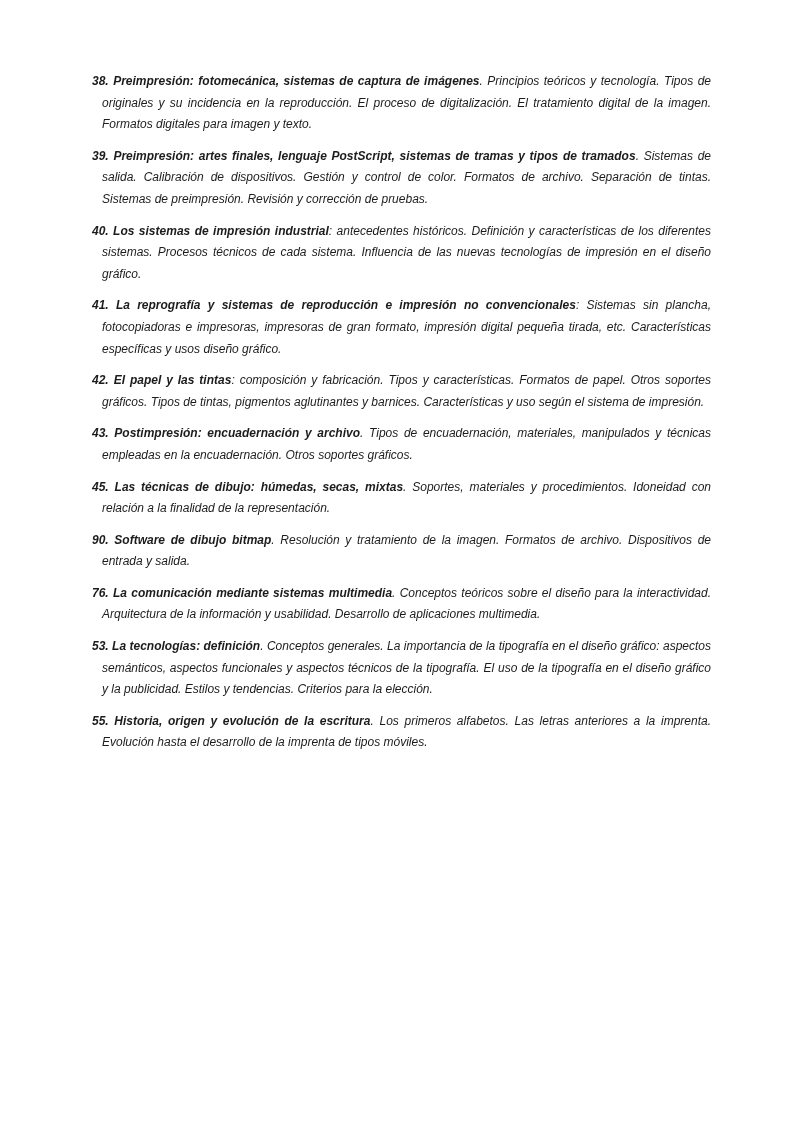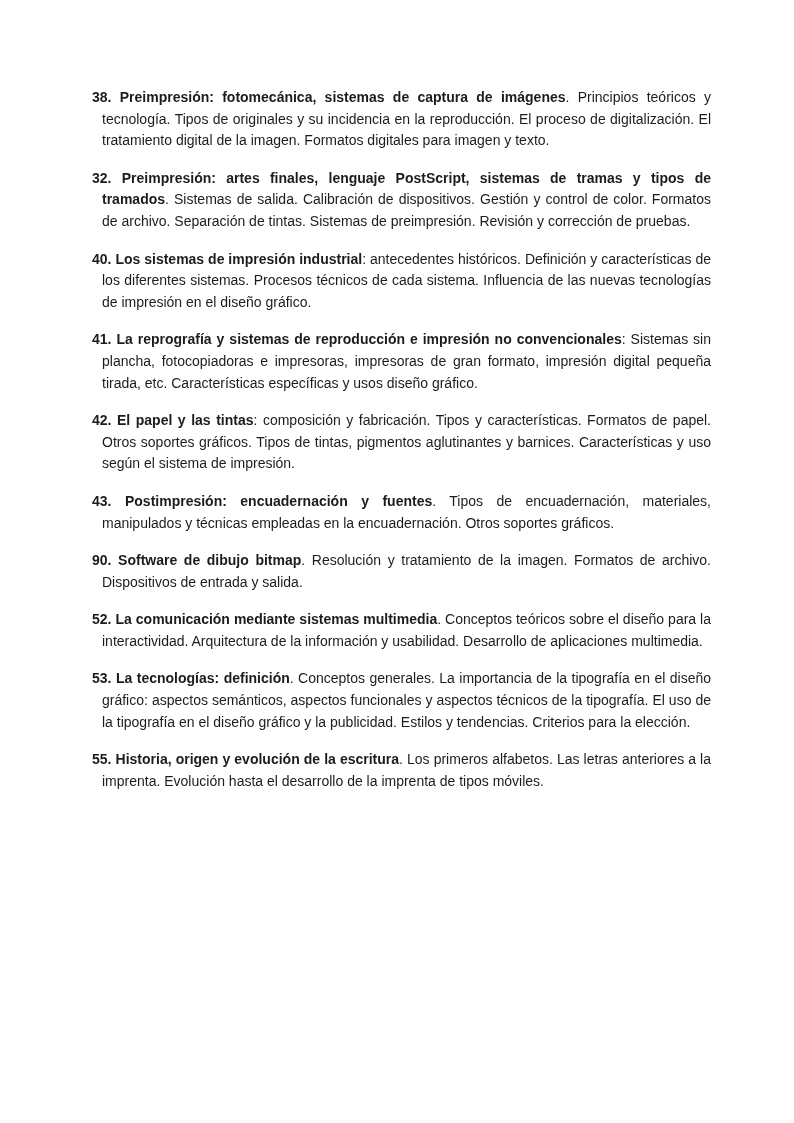--- a/index.html
+++ b/index.html
@@ -6,52 +6,54 @@
   .page {
     box-sizing: border-box;
     width: 794px;
     height: 1123px;
     background: #ffffff;
     padding: 71px 83px 20px 102px;
     overflow: hidden;
     font-family: "Liberation Sans", sans-serif;
   }
   p.item {
-    margin: 16px 0 10px 0;
+    margin: 0 0 10px 0;
     text-indent: -10px;
     text-align: justify;
-    font-size: 14px;
+    font-size: 12px;
     line-height: 21.6px;
     color: #1c1c1c;
+    font-style: italic;
   }
   p.item b { font-weight: 700; }
 </style>
 </head>
 <body>
 
 <div class="page">
 
   <p class="item"><b>38.</b> <b>Preimpresión: fotomecánica, sistemas de captura de imágenes</b><span>. Principios teóricos y tecnología. Tipos de originales y su incidencia en la reproducción. El proceso de digitalización. El tratamiento digital de la imagen. Formatos digitales para imagen y texto.</span></p>
 
-  <p class="item"><b>32.</b> <b>Preimpresión: artes finales, lenguaje PostScript, sistemas de tramas y tipos de tramados</b><span>. Sistemas de salida. Calibración de dispositivos. Gestión y control de color. Formatos de archivo. Separación de tintas. Sistemas de preimpresión. Revisión y corrección de pruebas.</span></p>
+  <p class="item"><b>39.</b> <b>Preimpresión: artes finales, lenguaje PostScript, sistemas de tramas y tipos de tramados</b><span>. Sistemas de salida. Calibración de dispositivos. Gestión y control de color. Formatos de archivo. Separación de tintas. Sistemas de preimpresión. Revisión y corrección de pruebas.</span></p>
 
   <p class="item"><b>40.</b> <b>Los sistemas de impresión industrial</b><span>: antecedentes históricos. Definición y características de los diferentes sistemas. Procesos técnicos de cada sistema. Influencia de las nuevas tecnologías de impresión en el diseño gráfico.</span></p>
 
   <p class="item"><b>41.</b> <b>La reprografía y sistemas de reproducción e impresión no convencionales</b><span>: Sistemas sin plancha, fotocopiadoras e impresoras, impresoras de gran formato, impresión digital pequeña tirada, etc. Características específicas y usos diseño gráfico.</span></p>
 
   <p class="item"><b>42.</b> <b>El papel y las tintas</b><span>: composición y fabricación. Tipos y características. Formatos de papel. Otros soportes gráficos. Tipos de tintas, pigmentos aglutinantes y barnices. Características y uso según el sistema de impresión.</span></p>
 
-  <p class="item"><b>43.</b> <b>Postimpresión: encuadernación y fuentes</b><span>. Tipos de encuadernación, materiales, manipulados y técnicas empleadas en la encuadernación. Otros soportes gráficos.</span></p>
+  <p class="item"><b>43.</b> <b>Postimpresión: encuadernación y archivo</b><span>. Tipos de encuadernación, materiales, manipulados y técnicas empleadas en la encuadernación. Otros soportes gráficos.</span></p>
 
+  <p class="item"><b>45.</b> <b>Las técnicas de dibujo: húmedas, secas, mixtas</b><span>. Soportes, materiales y procedimientos. Idoneidad con relación a la finalidad de la representación.</span></p>
 
 
 
 
   <p class="item"><b>90.</b> <b>Software de dibujo bitmap</b><span>. Resolución y tratamiento de la imagen. Formatos de archivo. Dispositivos de entrada y salida.</span></p>
 
-  <p class="item"><b>52.</b> <b>La comunicación mediante sistemas multimedia</b><span>. Conceptos teóricos sobre el diseño para la interactividad. Arquitectura de la información y usabilidad. Desarrollo de aplicaciones multimedia.</span></p>
+  <p class="item"><b>76.</b> <b>La comunicación mediante sistemas multimedia</b><span>. Conceptos teóricos sobre el diseño para la interactividad. Arquitectura de la información y usabilidad. Desarrollo de aplicaciones multimedia.</span></p>
 
   <p class="item"><b>53.</b> <b>La tecnologías: definición</b><span>. Conceptos generales. La importancia de la tipografía en el diseño gráfico: aspectos semánticos, aspectos funcionales y aspectos técnicos de la tipografía. El uso de la tipografía en el diseño gráfico y la publicidad. Estilos y tendencias. Criterios para la elección.</span></p>
 
 
   <p class="item"><b>55.</b> <b>Historia, origen y evolución de la escritura</b><span>. Los primeros alfabetos. Las letras anteriores a la imprenta. Evolución hasta el desarrollo de la imprenta de tipos móviles.</span></p>
 
 </div>
 
 </body></html>

